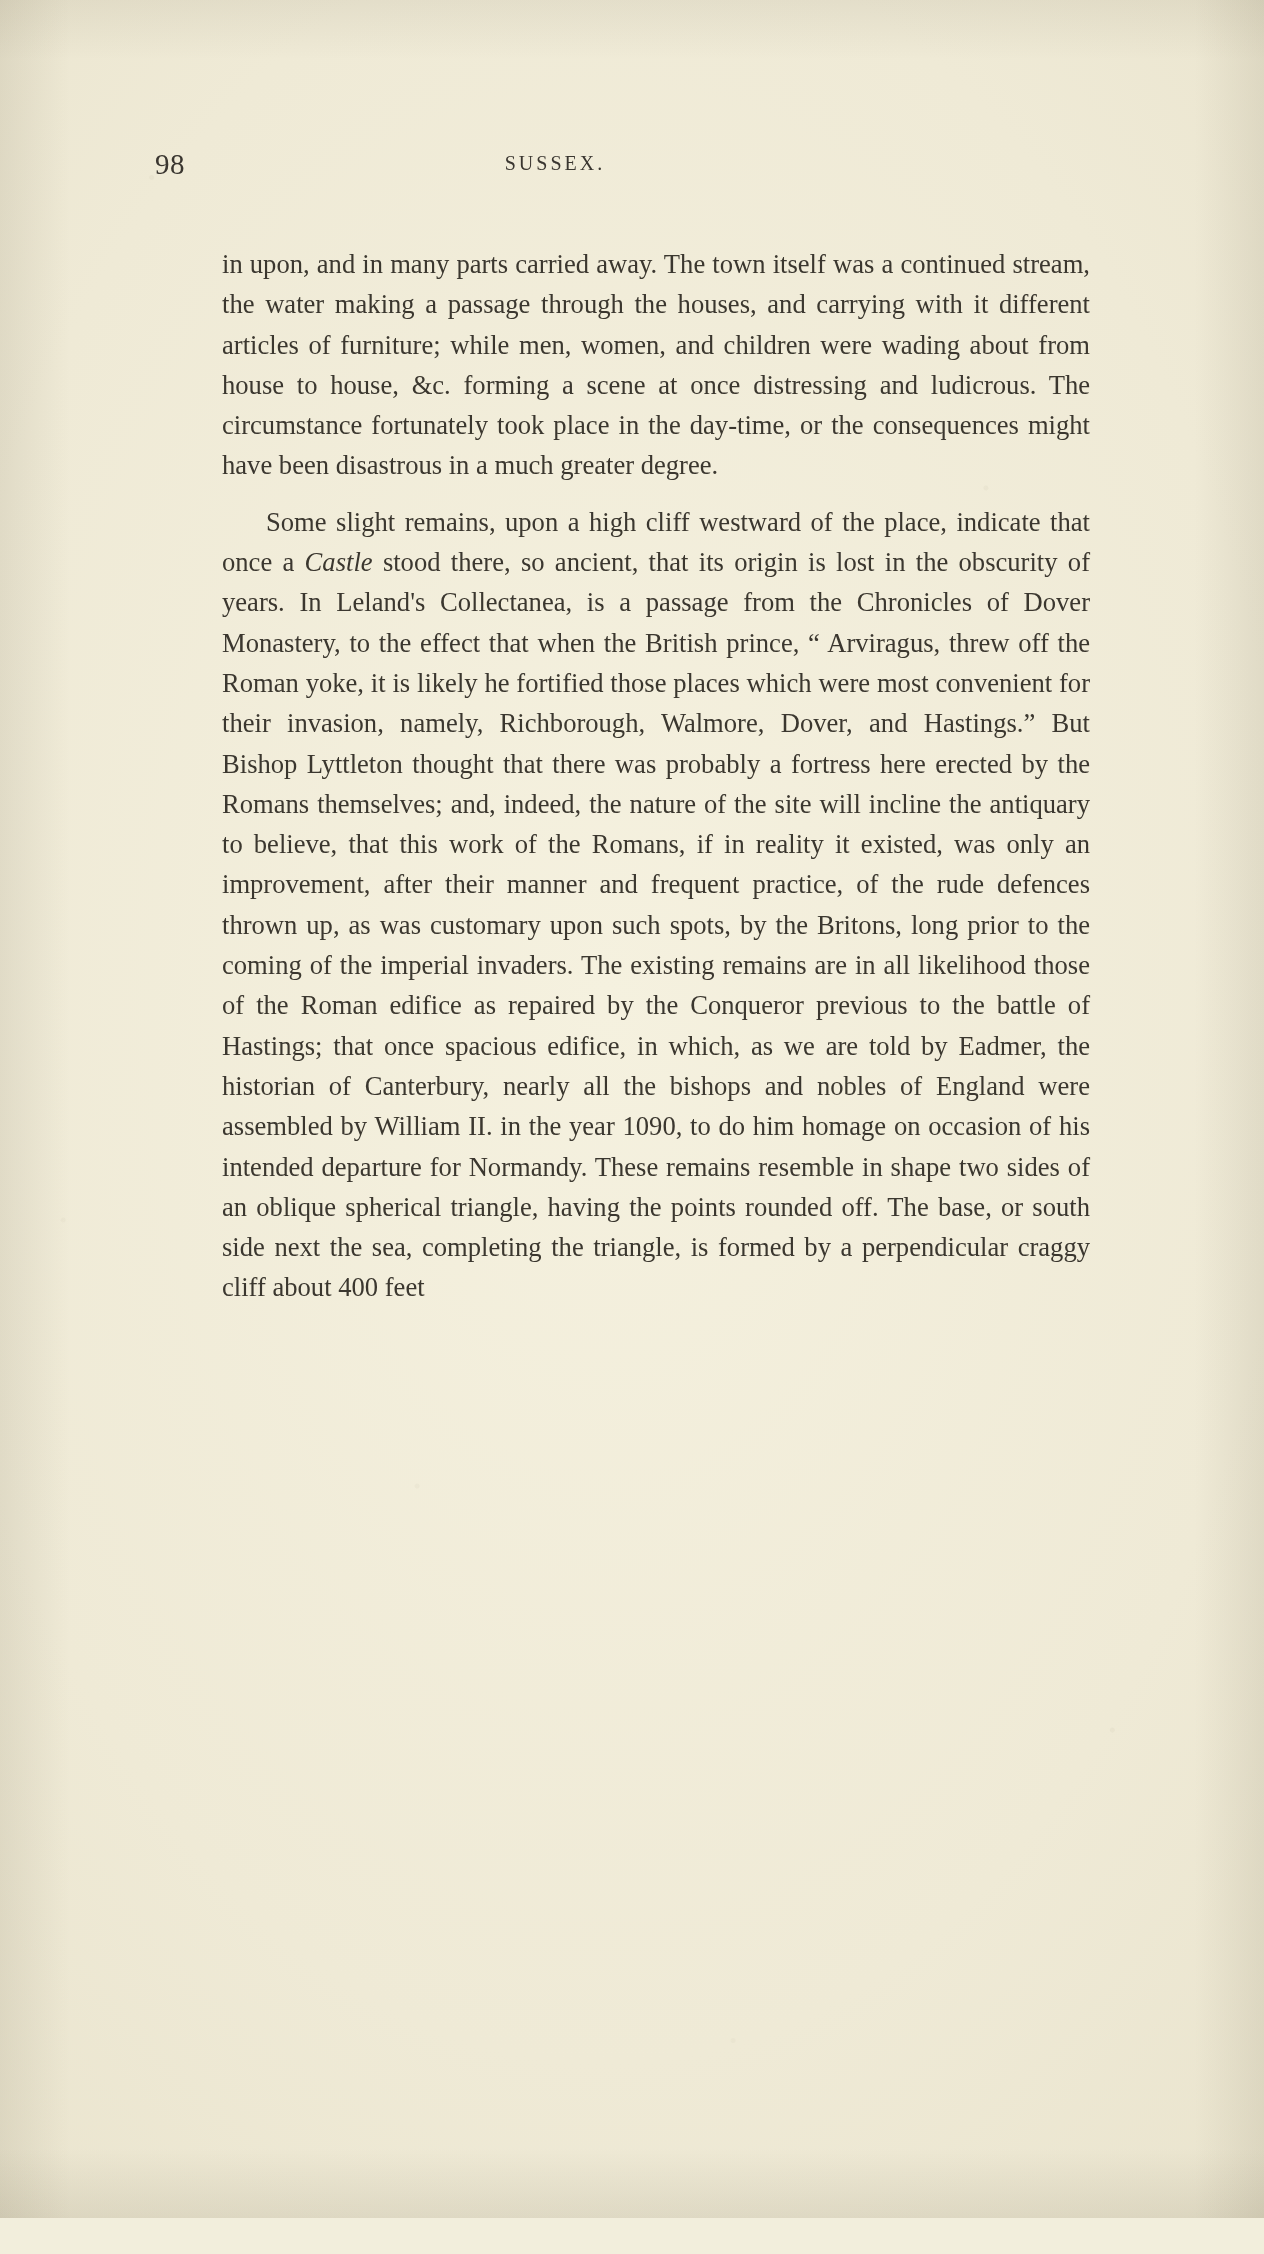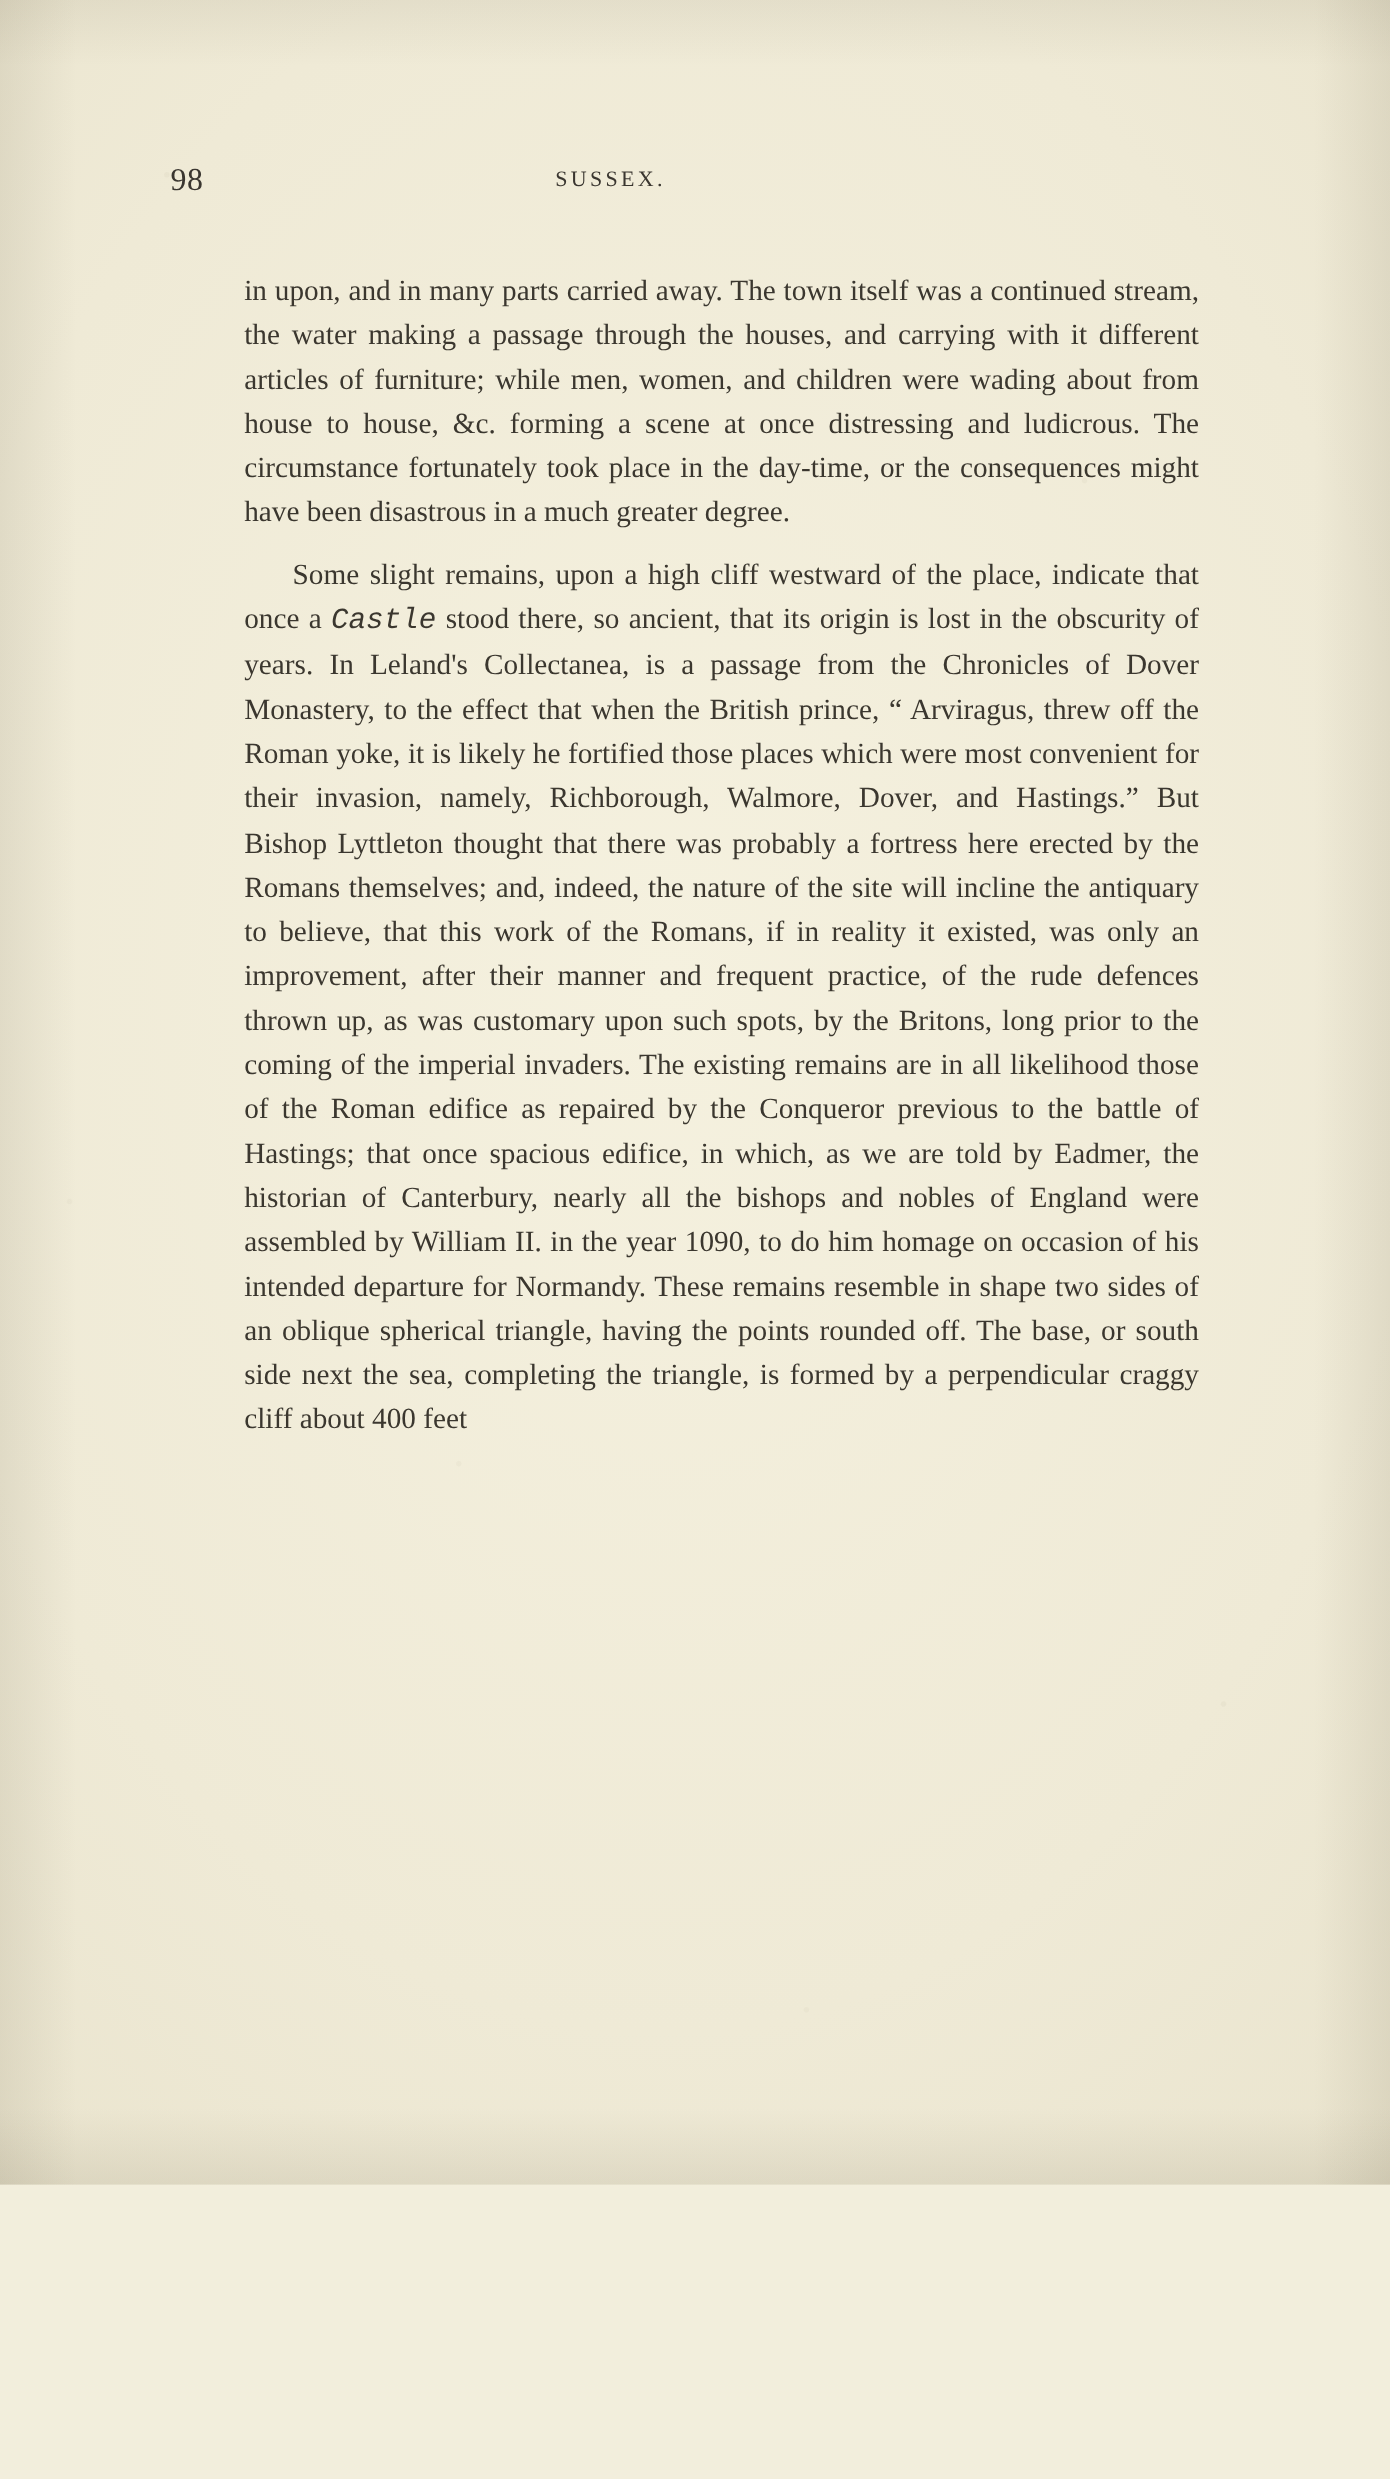--- a/index.html
+++ b/index.html
@@ -10,21 +10,21 @@
     width: 1264px;
     height: 2254px;
     background: #f2eedc;
     font-family: "Liberation Serif", serif;
     overflow: hidden;
   }
   
   .page {
     position: relative;
     width: 1264px;
-    height: 1986px;
+    height: 2218px;
     background:
       radial-gradient(ellipse 90% 80% at 48% 45%, #f5f1df 0%, #efead6 60%, #e8e2cb 100%);
   }
   .grain {
     position: absolute;
     inset: 0;
     pointer-events: none;
     background:
       radial-gradient(circle at 12% 8%, rgba(120,110,80,0.05) 0 2px, transparent 3px),
       radial-gradient(circle at 78% 22%, rgba(120,110,80,0.05) 0 2px, transparent 3px),
@@ -73,21 +73,20 @@
   }
   .body-text p {
     margin: 16px;
     text-indent: 44px;
   }
   .body-text p.first {
     text-indent: 0;
   }
   .body-text i {
     font-style: italic;
-    font-family: Liberation Mono, monospace;
   }
   .edge-shadow-left {
     position: absolute;
     left: 0; top: 0; bottom: 0; width: 70px;
     background: linear-gradient(to right, rgba(90,80,55,0.10), rgba(90,80,55,0));
     pointer-events: none;
   }
   .edge-shadow-right {
     position: absolute;
     right: 0; top: 0; bottom: 0; width: 70px;

